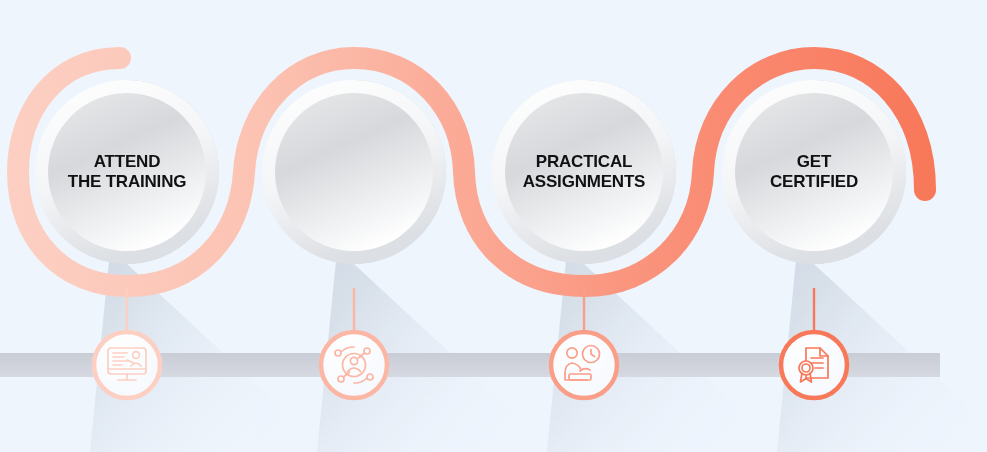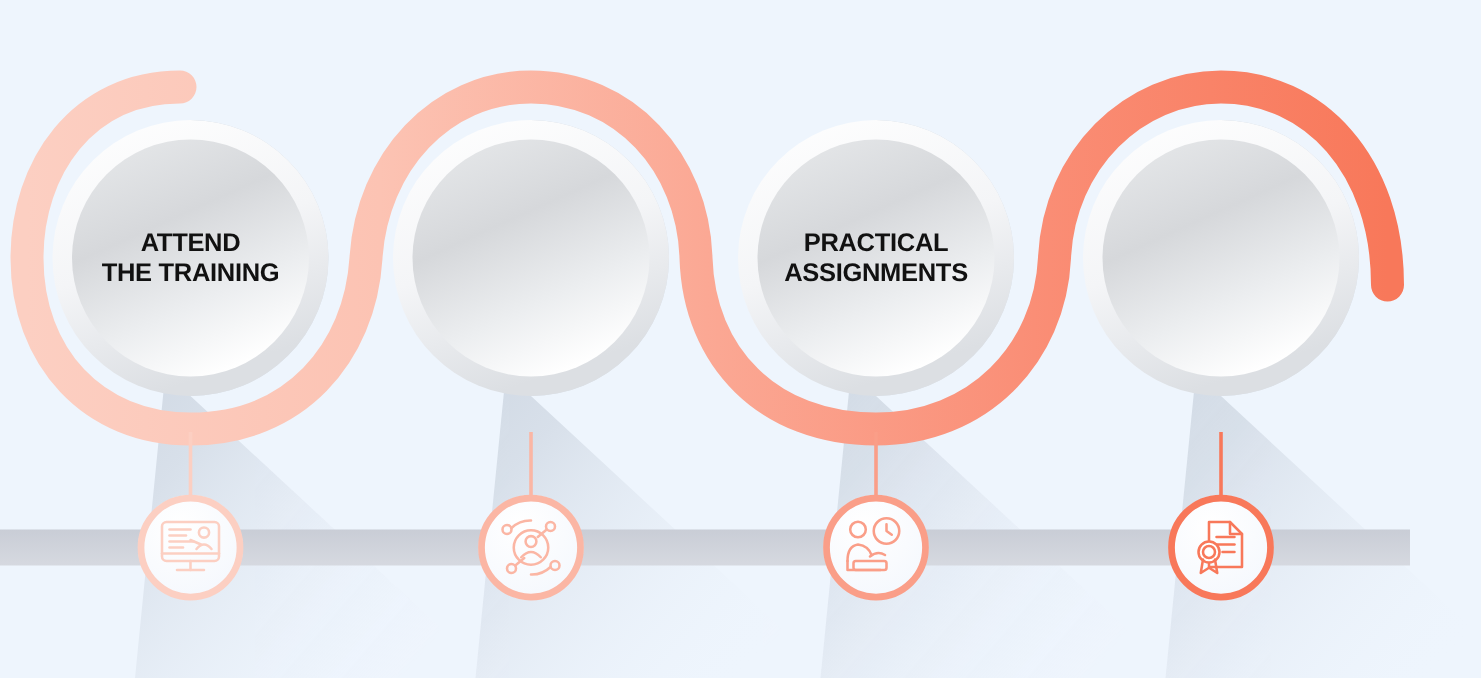--- a/index.html
+++ b/index.html
@@ -200,14 +200,16 @@
         </g>
       </g>
 
     </g>
   </svg>
 
   <div class="step-label" style="left:127px; top:172px;">ATTEND
 THE TRAINING</div>
   <div class="step-label" style="left:584px; top:172px;">PRACTICAL
 ASSIGNMENTS</div>
+  <div class="step-label" style="left:814px; top:172px;">GET
+CERTIFIED</div>
 
 </div>
 
 </body></html>

